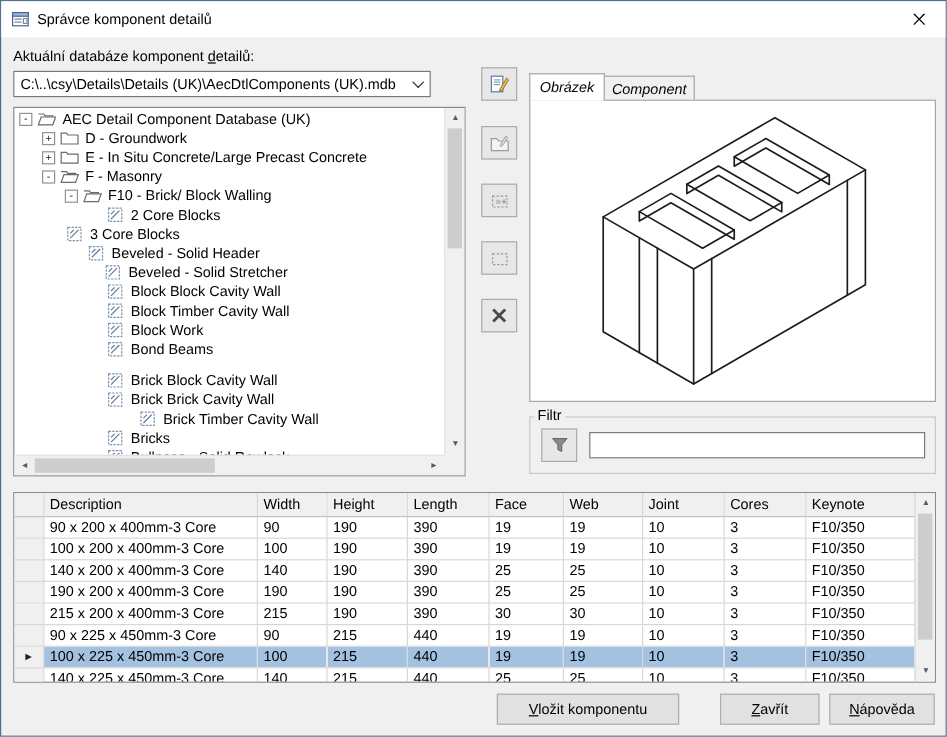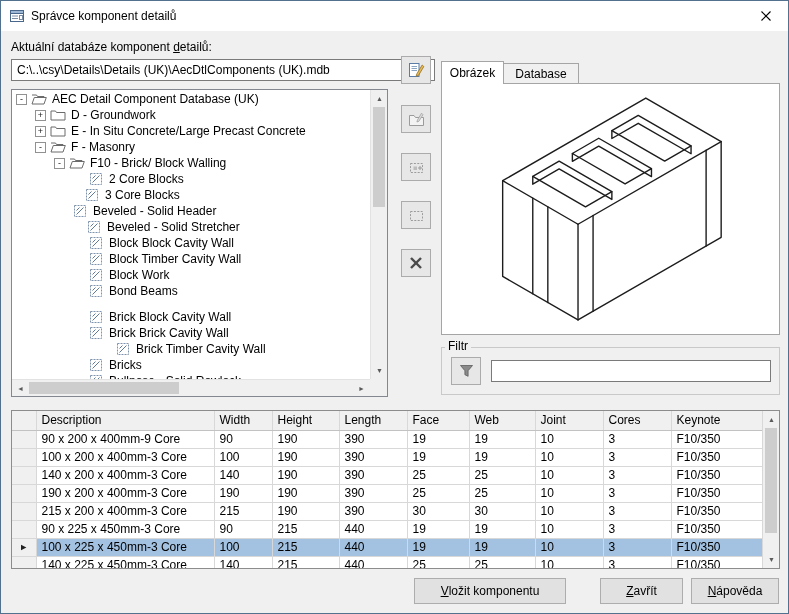--- a/index.html
+++ b/index.html
@@ -9,21 +9,21 @@
     background:#f0f0f0; border:1px solid #52718f; overflow:hidden;
     font-size:12px; color:#000;
   }
   
   .titlebar { position:absolute; left:0; top:0; right:0; height:30px; background:#fff; display:flex; align-items:center; }
   .app-icon { margin-left:8px; width:16px; height:16px; flex:none; }
   .win-title { margin-left:6px; font-size:12px; white-space:nowrap; }
   .close-btn { position:absolute; right:0; top:0; width:45px; height:29px; display:flex; align-items:center; justify-content:center; }
   
   .lbl { position:absolute; font-size:12px; white-space:nowrap; }
-  .combo { position:absolute; left:10px; top:58px; width:424px; height:22px; background:#fff; border:1px solid #7a7a7a; display:flex; align-items:center; }
+  .combo { position:absolute; left:10px; top:58px; width:348px; height:22px; background:#fff; border:1px solid #7a7a7a; display:flex; align-items:center; }
   .combo-text { flex:1; padding-left:5px; white-space:nowrap; overflow:hidden; }
   .combo-arrow { width:19px; align-self:stretch; display:flex; align-items:center; justify-content:center; }
   .chev { width:7px; height:7px; border-right:1px solid #3c3c3c; border-bottom:1px solid #3c3c3c; transform:rotate(45deg); margin-top:-4px; }
   .tool-btn { position:absolute; left:400px; width:30px; height:28px; background:#e7e7e7; border:1px solid #ababab; display:flex; align-items:center; justify-content:center; }
   .btn { position:absolute; height:26px; background:#e1e1e1; border:1px solid #adadad; display:flex; align-items:center; justify-content:center; font-size:12px; white-space:nowrap; }
   
   .tree { position:absolute; left:10px; top:88px; width:377px; height:308px; background:#fff; border:1px solid #828790; }
   .tree-inner { position:absolute; left:0; top:1px; right:17px; bottom:17px; overflow:hidden; }
   .tree-row { display:flex; align-items:center; height:16px; white-space:nowrap; }
   .expander { width:9px; height:9px; border:1px solid #919191; background:#fff; font-size:9px; line-height:8px; text-align:center; margin-right:4px; flex:none; box-sizing:content-box; color:#222; }
@@ -37,21 +37,21 @@
   .hscroll { position:absolute; left:0; right:17px; bottom:0; height:17px; background:#f0f0f0; border-top:1px solid #e2e2e2; display:flex; }
   .sb-btn { width:17px; height:17px; display:flex; align-items:center; justify-content:center; font-size:7px; color:#5a5a5a; flex:none; }
   .sb-track { position:relative; flex:1; }
   .vscroll .sb-track { position:absolute; left:0; right:0; top:17px; bottom:17px; }
   .vscroll .sb-btn.down { position:absolute; bottom:0; }
   .sb-thumb { position:absolute; background:#cdcdcd; }
   .vscroll .sb-thumb { left:2px; right:2px; }
   .hscroll .sb-thumb { top:2px; bottom:2px; }
   .sb-corner { position:absolute; right:0; bottom:0; width:17px; height:17px; background:#f0f0f0; }
   
-  .tab { position:absolute; display:flex; align-items:center; justify-content:center; border:1px solid #a5a5a5; border-bottom:none; }
+  .tab { position:absolute; display:flex; align-items:center; justify-content:center; border:1px solid #a5a5a5; border-bottom:none;font-style:italic; }
   .tab.active { left:440px; top:60px; width:63px; height:23px; background:#fff; z-index:3; }
   .tab.inactive { left:502px; top:62px; width:76px; height:21px; background:#f0f0f0; z-index:1; }
   .preview-panel { position:absolute; left:440px; top:82px; width:339px; height:252px; background:#fff; border:1px solid #a5a5a5; z-index:2; display:flex; align-items:center; justify-content:center; }
   .block-svg { width:248px; height:248px; }
   
   .groupbox { position:absolute; left:440px; top:346px; width:339px; height:48px; border:1px solid #c9c9c9; }
   .group-label { position:absolute; left:444px; top:338px; background:#f0f0f0; padding:0 3px; z-index:2; }
   .filter-btn { left:450px; top:356px; }
   .filter-input { position:absolute; left:490px; top:359px; width:280px; height:22px; border:1px solid #7a7a7a; background:#fff; font-family:inherit; font-size:12px; padding:0 4px; }
   
@@ -205,21 +205,21 @@
     <span class="expander hidden"></span>
 
     <span class="t-icon icon-component">
       <svg viewBox="0 0 14 14">
               <rect x="1.5" y="1.5" width="11" height="11" fill="#fff" stroke="#7e93ad" stroke-dasharray="2 1"></rect>
               <path d="M3.5 10.5 L10.5 3.5 M3.5 6.5 L6.5 3.5" stroke="#5f7a99" fill="none"></path>
             </svg>
     </span>
     <span class="t-label">2 Core Blocks</span>
   </div>
-        <div class="tree-row" style="padding-left: 57px;">
+        <div class="tree-row" style="padding-left: 27px;">
     <span class="expander hidden"></span>
 
     <span class="t-icon icon-component">
       <svg viewBox="0 0 14 14">
               <rect x="1.5" y="1.5" width="11" height="11" fill="#fff" stroke="#7e93ad" stroke-dasharray="2 1"></rect>
               <path d="M3.5 10.5 L10.5 3.5 M3.5 6.5 L6.5 3.5" stroke="#5f7a99" fill="none"></path>
             </svg>
     </span>
     <span class="t-label">3 Core Blocks</span>
   </div>
@@ -356,21 +356,21 @@
       <div class="sb-btn">◄</div>
       <div class="sb-track">
           <div class="sb-thumb" style="left:0; width:150px;"></div>
         </div>
       <div class="sb-btn">►</div>
     </div>
     <div class="sb-corner"></div>
   </div>
 
   <div class="tab active">Obrázek</div>
-  <div class="tab inactive">Database</div>
+  <div class="tab inactive">Component</div>
   <div class="preview-panel">
     <svg class="block-svg" viewBox="-180 -125 280 285">
       <g fill="none" stroke="#1c1c1c" stroke-width="1.6" stroke-linejoin="round" stroke-linecap="round">
         <polygon points="-164.5,-15 0,-110 86.6,-60 86.6,50 -77.9,145 -164.5,95" fill="#ffffff"></polygon>
         <polyline points="-164.5,-15 -77.9,35 86.6,-60"></polyline>
         <line x1="-77.9" y1="35" x2="-77.9" y2="145"></line>
         <polygon points="-8.7,-90 52,-55 21.7,-37.5 -39,-72.5"></polygon>
         <path d="M -39,-72.5 L -39,-63.5 L -8.7,-81 L 52,-46 L 52,-55"></path>
         <polygon points="-54.1,-63.8 6.5,-28.8 -23.8,-11.3 -84.4,-46.3"></polygon>
         <path d="M -84.4,-46.3 L -84.4,-37.3 L -54.1,-54.8 L 6.5,-19.8 L 6.5,-28.8"></path>
@@ -419,21 +419,21 @@
           <th>Face</th>
           <th>Web</th>
           <th>Joint</th>
           <th>Cores</th>
           <th>Keynote</th>
         </tr>
       </thead>
       <tbody>
           <tr class="data-row">
     <td class="sel"></td>
-    <td>90 x 200 x 400mm-9 Core</td>
+    <td>90 x 200 x 400mm-3 Core</td>
     <td>90</td>
     <td>190</td>
     <td>390</td>
     <td>19</td>
     <td>19</td>
     <td>10</td>
     <td>3</td>
     <td>F10/350</td>
   </tr>
           <tr class="data-row">

